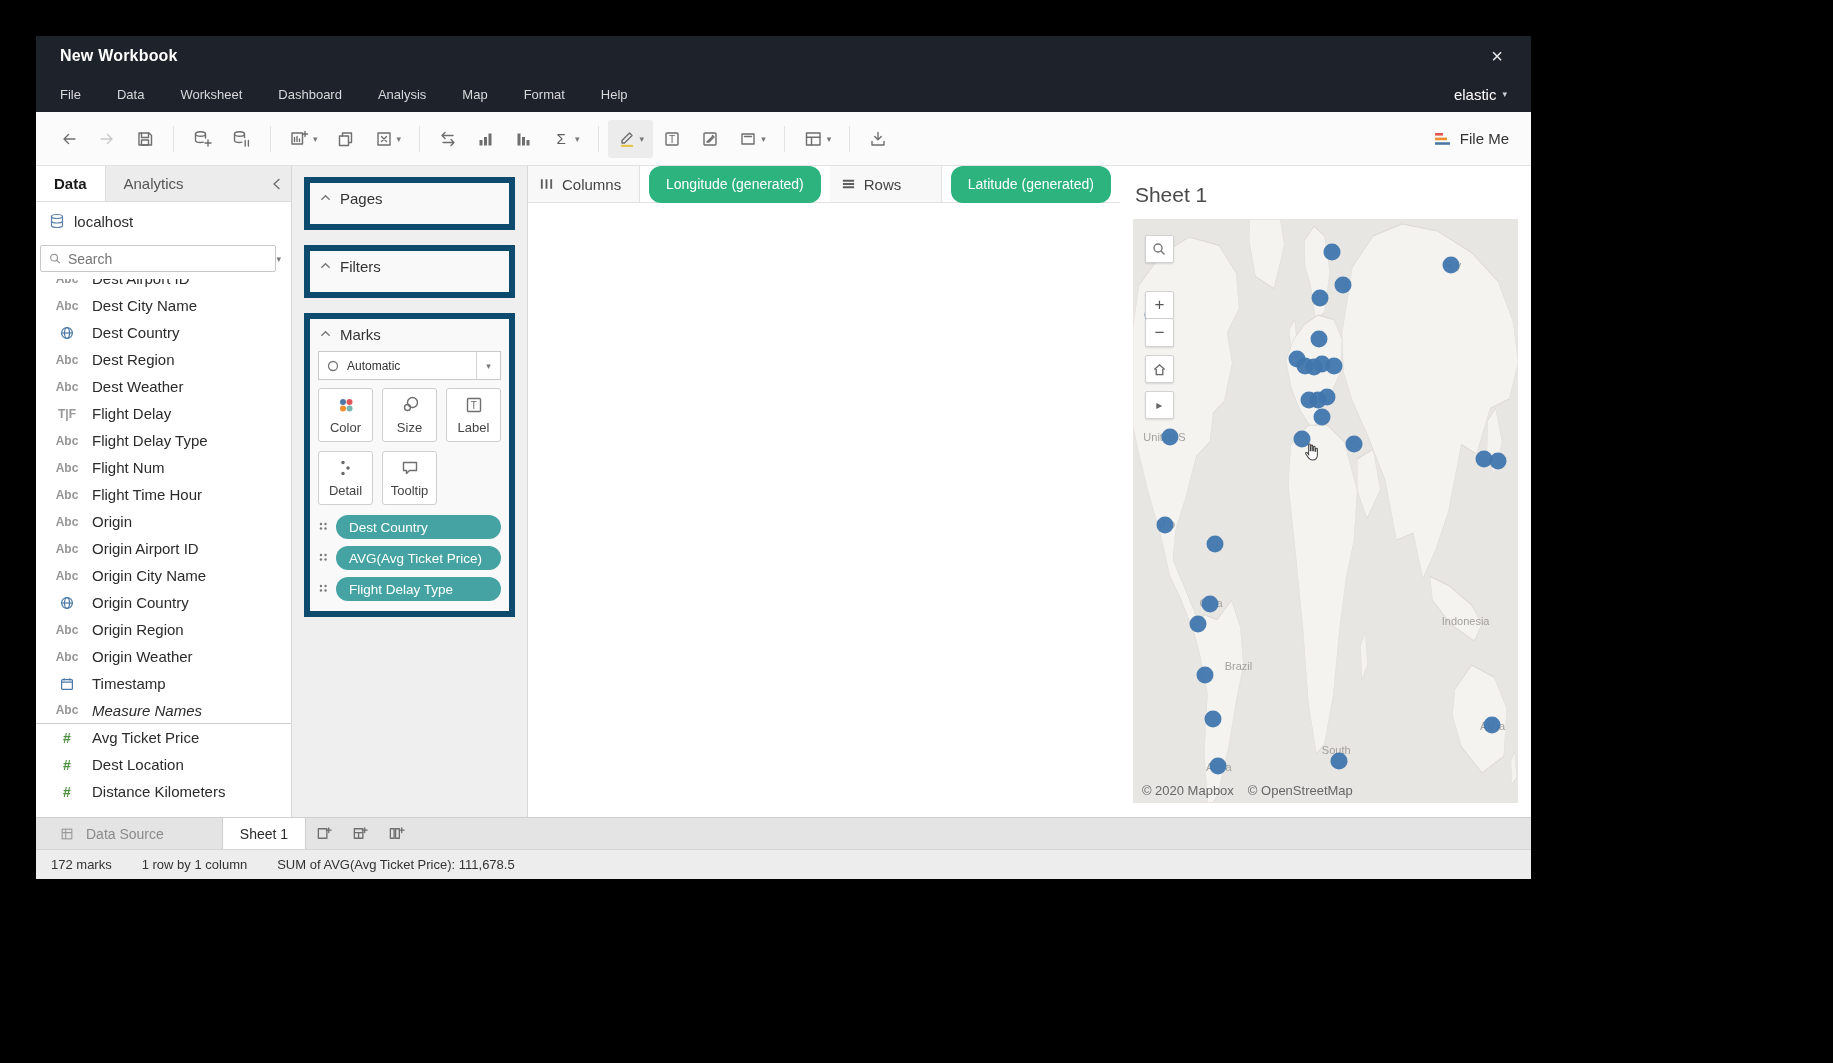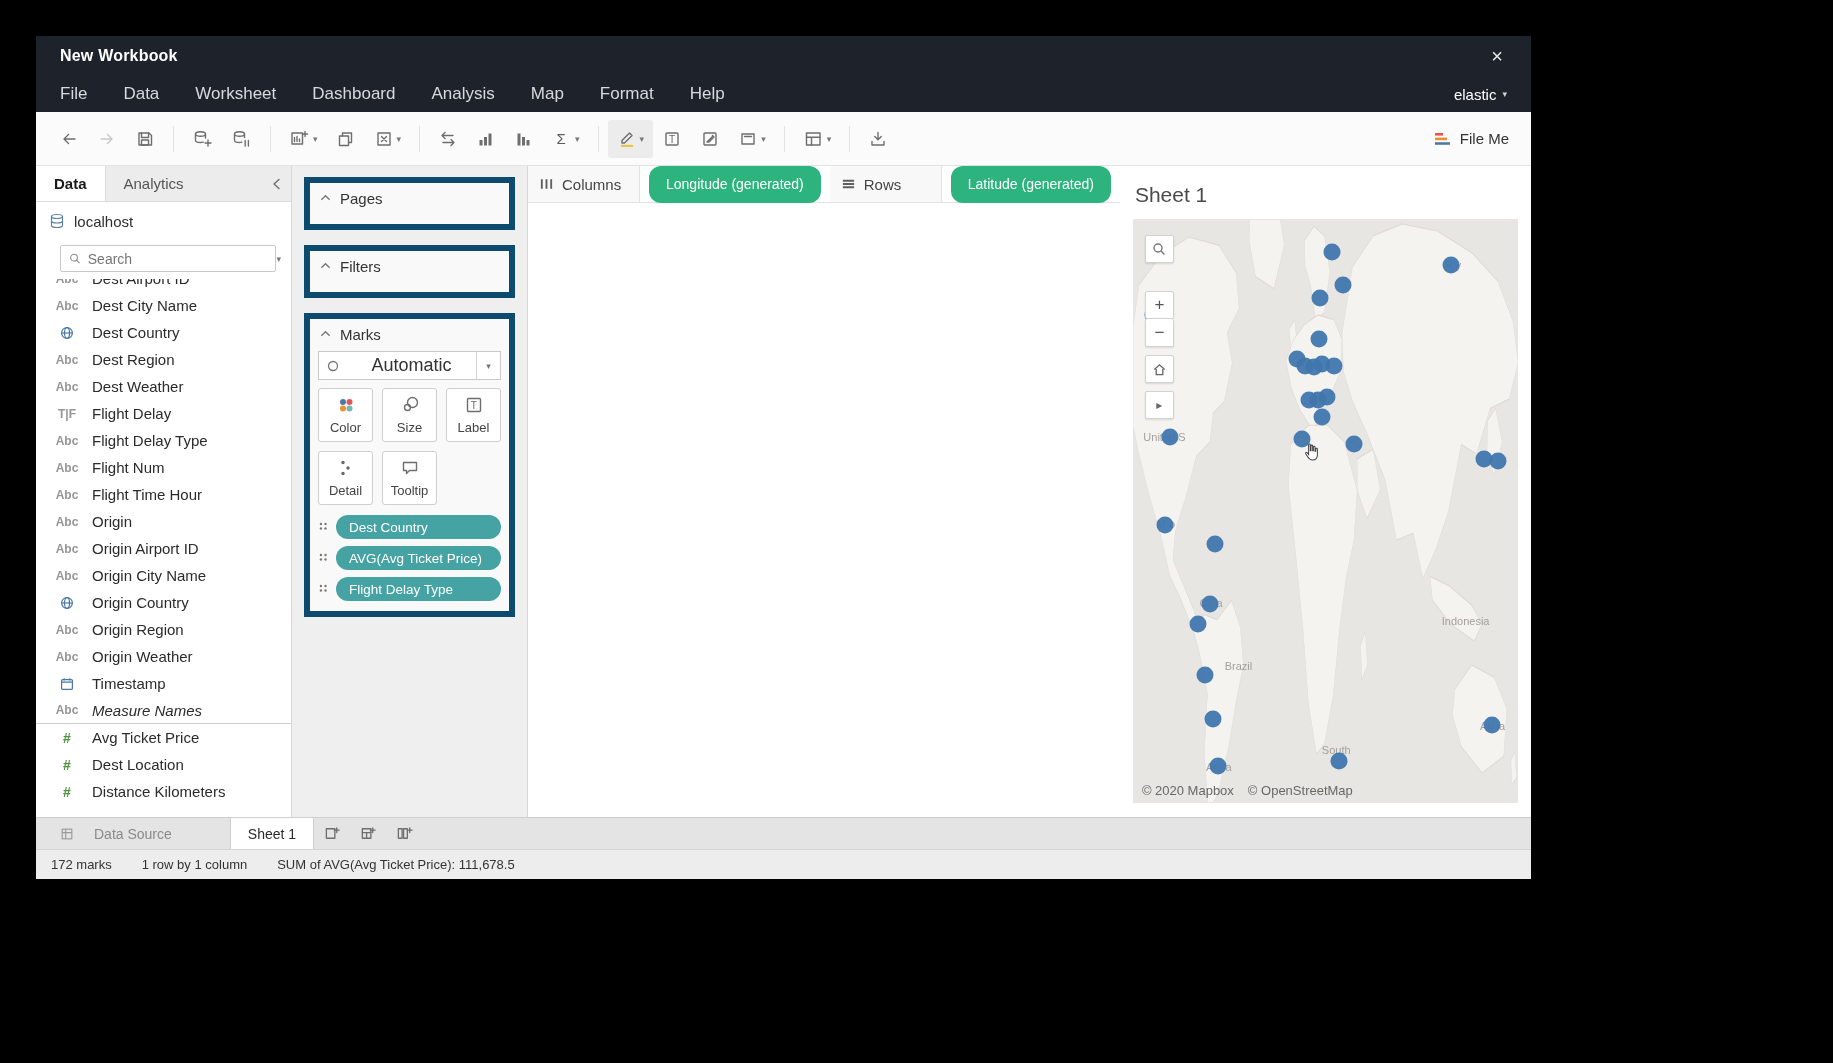--- a/index.html
+++ b/index.html
@@ -5,21 +5,21 @@
   * { box-sizing: border-box; margin: 0; padding: 0; }
   html,body { width:1833px; height:1063px; background:#000; font-family:"Liberation Sans", sans-serif; cursor:default; overflow:hidden; }
 
   .app { position:absolute; left:36px; top:36px; width:1495px; height:843px; background:#c2410c; display:flex; flex-direction:column; }
 
   
   .titlebar { height:40px; background:#1e222a; color:#fff; display:flex; align-items:center; padding:0 24px; flex:none; }
   .win-title { font-size:16px; font-weight:bold; letter-spacing:.2px; }
   .close-btn { margin-left:auto; font-size:20px; color:#e8e9eb; padding:0 4px; }
   .menubar { height:36px; background:#1e222a; display:flex; align-items:center; padding:0 24px; gap:36px; flex:none; }
-  .menu-item { color:#d7d9dd; font-size:17px; }
+  .menu-item { color:#d7d9dd; font-size:13px; }
   .account { margin-left:auto; color:#fff; font-size:15px; display:flex; align-items:center; gap:6px; }
   .caret { font-size:9px; color:#777; }
   .caret-w { font-size:9px; color:#cfd2d6; }
 
   
   .toolbar { height:54px; background:#fbfbfb; border-bottom:1px solid #e2e2e2; display:flex; align-items:center; padding:0 14px; flex:none; }
   .tb-btn { height:38px; padding:0 9px; display:flex; align-items:center; justify-content:center; gap:3px; border-radius:3px; }
   .tb-btn.active { background:#ececec; }
   .tb-btn svg { display:block; }
   .tb-sep { width:1px; height:26px; background:#e3e3e3; margin:0 9px; flex:none; }
@@ -30,41 +30,41 @@
   
   .main { flex:1; display:flex; min-height:0; }
 
   
   .data-panel { width:256px; flex:none; background:#fff; border-right:1px solid #d8d8d8; display:flex; flex-direction:column; min-height:0; }
   .panel-tabs { height:36px; flex:none; display:flex; align-items:stretch; background:#ececec; border-bottom:1px solid #dcdcdc; }
   .panel-tab { padding:0 18px; display:flex; align-items:center; font-size:15px; color:#555; }
   .panel-tab.active { background:#fff; color:#1a1a1a; font-weight:bold; border-right:1px solid #dcdcdc; }
   .collapse { margin-left:auto; display:flex; align-items:center; padding:0 10px; }
   .connection { height:38px; flex:none; display:flex; align-items:center; gap:9px; padding:0 13px; font-size:15px; color:#2e2e2e; }
-  .search-row { flex:none; display:flex; align-items:center; margin:5px 10px 7px 24px; gap:0; }
+  .search-row { flex:none; display:flex; align-items:center; margin:5px 10px 7px 4px; gap:0; }
   .search-box { flex:1; height:27px; border:1px solid #c9c9c9; border-radius:2px; background:#fff; display:flex; align-items:center; padding:0 8px; gap:7px; }
   .search-box input { border:none; outline:none; width:100%; font-size:14px; color:#555; font-family:"Liberation Sans",sans-serif; background:transparent; }
   .field-list { flex:1; overflow:hidden; }
   .field-row { height:27px; display:flex; align-items:center; gap:9px; padding:0 10px 0 15px; font-size:15px; color:#2b2b2b; }
   .field-list .field-row:first-child { margin-top:-14px; }
   .field-row.divider-after { border-bottom:1px solid #cfcfcf; }
   .field-icon { width:32px; flex:none; display:flex; justify-content:center; align-items:center; }
   .ic-abc { color:#969696; font-size:12px; font-weight:bold; }
   .ic-num { color:#4e9141; font-size:14px; font-weight:bold; }
   .ic-svg { stroke:#4878a8; fill:none; stroke-width:1.2; width:14px; height:14px; }
   .field-label.italic { font-style:italic; }
 
   
   .cards-col { width:236px; flex:none; background:#efefef; border-right:1px solid #d8d8d8; padding:11px 12px; display:flex; flex-direction:column; gap:15px; overflow:hidden; }
   .card { background:#f9f9f9; border:6px solid #0c4a6e; }
   .card-header { height:30px; display:flex; align-items:center; gap:9px; padding:0 10px; font-size:15px; color:#333; }
   .card.small { height:53px; }
   .marks-card { padding-bottom:10px; }
   .mark-type { margin:2px 8px 8px 8px; height:29px; border:1px solid #c9c9c9; background:#fff; display:flex; align-items:center; }
-  .mark-type .mt-label { flex:1; font-size:18px; color:#333;text-align:center; }
+  .mark-type .mt-label { flex:1; font-size:12px; color:#333; }
   .mt-caret { width:24px; align-self:stretch; border-left:1px solid #d5d5d5; display:flex; align-items:center; justify-content:center; }
   .mt-circle { margin:0 8px; }
   .marks-btns { display:grid; grid-template-columns:repeat(3,1fr); gap:9px; margin:0 8px 10px 8px; }
   .mark-btn { height:54px; background:#fff; border:1px solid #cfcfcf; border-radius:3px; display:flex; flex-direction:column; align-items:center; justify-content:center; gap:5px; font-size:13px; color:#444; }
   .pill-row { display:flex; align-items:center; gap:7px; margin:7px 8px 0 8px; }
   .marks-pill { flex:1; height:24px; background:#46a3a3; border-radius:12px; color:#fff; font-size:13.5px; display:flex; align-items:center; padding:0 13px; white-space:nowrap; overflow:hidden; }
 
   
   .right-area { flex:1; min-width:0; display:flex; background:#fff; }
   .shelf { height:37px; flex:none; display:flex; align-items:stretch; border-bottom:1px solid #e2e2e2; }
@@ -85,21 +85,21 @@
   .gap8 { height:8px; }
   .map-tooltip { position:absolute; left:46%; top:41.5%; width:352px; background:#fff; border:1px solid #d9d9d9; box-shadow:0 3px 12px rgba(0,0,0,.28); padding:13px 16px 14px 16px; z-index:4; }
   .tt-row { display:flex; font-size:15px; line-height:24px; }
   .tt-label { width:172px; flex:none; color:#666; }
   .tt-value { font-weight:bold; color:#1d1d1d; }
   .cursor-hand { position:absolute; left:43.6%; top:38%; width:22px; height:22px; z-index:5; }
   .attribution { position:absolute; left:9px; bottom:5px; font-size:13px; color:#676767; display:flex; gap:14px; z-index:3; }
 
   
   .tabs-bar { height:32px; flex:none; background:#e4e4e4; border-top:1px solid #cfcfcf; display:flex; align-items:stretch; padding-left:10px; }
-  .tab-ds { display:flex; align-items:center; gap:20px; padding:0 14px; color:#8a8a8a; font-size:14px; }
+  .tab-ds { display:flex; align-items:center; gap:12px; padding:0 14px; color:#8a8a8a; font-size:14px; }
   .tab-sheet { margin-left:44px; background:#fff; border-left:1px solid #cfcfcf; border-right:1px solid #cfcfcf; padding:0 17px; display:flex; align-items:center; font-size:14px; color:#2b2b2b; }
   .tab-icon { width:36px; display:flex; align-items:center; justify-content:center; }
   .status-bar { height:30px; flex:none; background:#ededed; border-top:1px solid #d4d4d4; display:flex; align-items:center; gap:30px; padding:6px 15px; font-size:13px; color:#333; }
 </style>
 </head>
 <body>
 
 <div class="app">
 
   <div class="titlebar">

